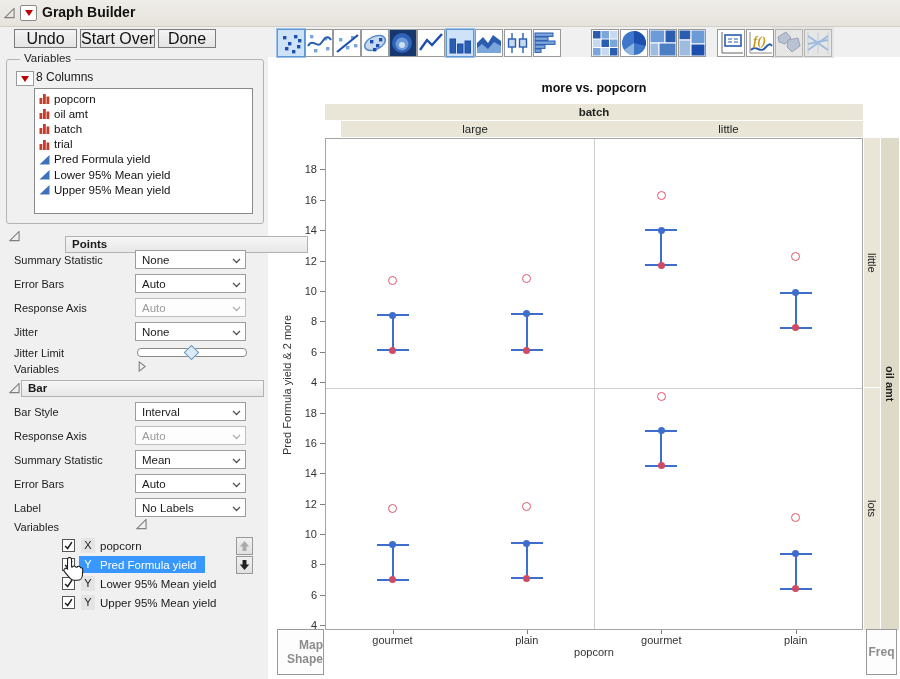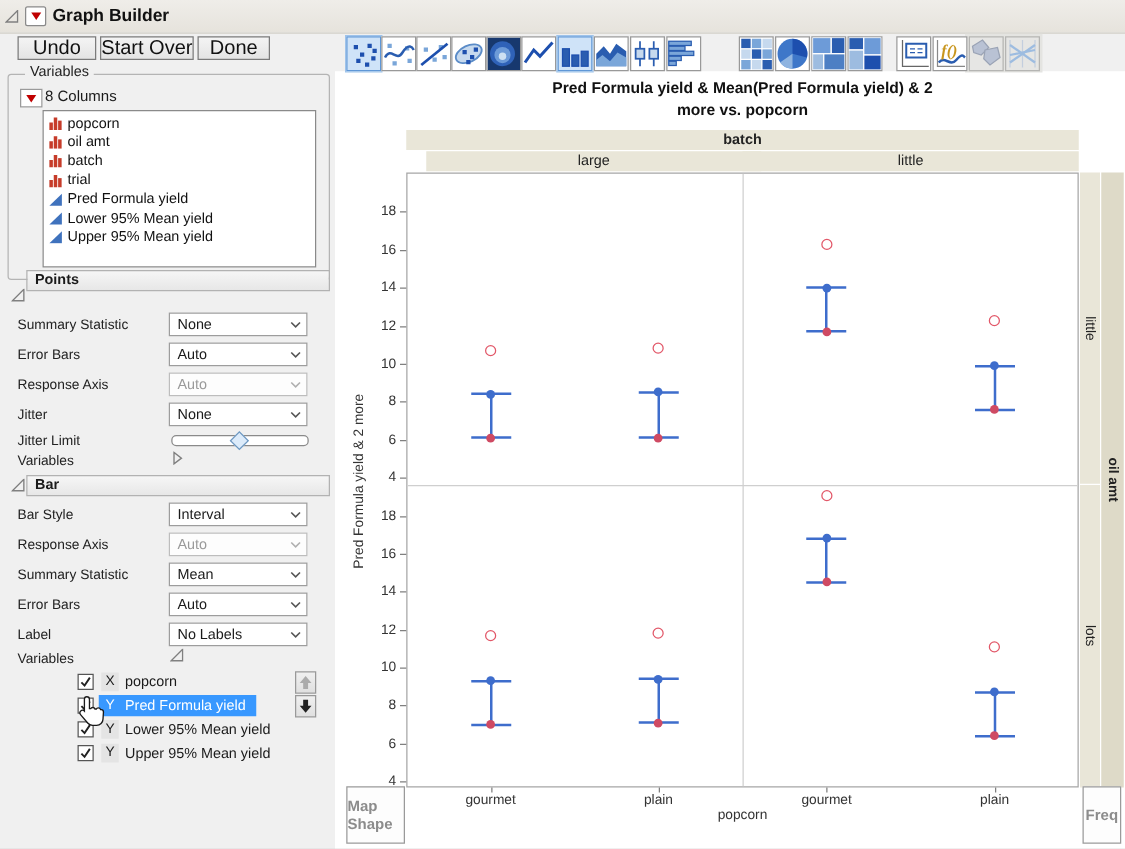--- a/index.html
+++ b/index.html
@@ -61,21 +61,21 @@
   .axis-label{font-size:11px;color:#333;}
   .vtext{writing-mode:vertical-rl;display:flex;align-items:center;justify-content:center;}
   .ylab{transform:rotate(180deg);}
   .strip{position:absolute;background:#e9e6d8;box-sizing:border-box;font-size:11px;color:#222;}
   .strip.outer{background:#dedac8;font-weight:bold;}
   .mk-circle{position:absolute;width:9px;height:9px;border:1.6px solid #e25768;border-radius:50%;box-sizing:border-box;}
   .mk-cap{position:absolute;width:32px;height:2px;background:#3e6dcc;}
   .mk-stem{position:absolute;width:2px;background:#3e6dcc;}
   .mk-dot{position:absolute;width:7px;height:7px;border-radius:50%;}
   .drop-zone{position:absolute;border:1px solid #9a9a9a;box-sizing:border-box;color:#8c8c8c;font-size:12px;font-weight:bold;
-    display:flex;align-items:center;justify-content:center;text-align:left;background:#fdfdfd;}
+    display:flex;align-items:center;justify-content:center;text-align:right;background:#fdfdfd;}
 </style>
 </head>
 <body>
 
 <div id="app">
 
   <div class="titlebar">
     <svg class="disc-tri" style="left:4px;top:8px;" viewBox="0 0 12 12">
         <polygon points="1,10.5 11,10.5 11,0.5" fill="none" stroke="#808080" stroke-width="1.2"></polygon>
       </svg>
@@ -265,21 +265,21 @@
         <svg width="11" height="11" viewBox="0 0 11 11">
           <polygon points="0.5,10.5 10.5,10.5 10.5,1" fill="#3f72bd"></polygon>
         </svg>
         <span>Upper 95% Mean yield</span>
       </div>
     </div>
 
   <svg class="disc-tri" style="left:9px;top:231px;" viewBox="0 0 12 12">
       <polygon points="1,10.5 11,10.5 11,0.5" fill="none" stroke="#808080" stroke-width="1.2"></polygon>
     </svg>
-  <div class="sec-hdr" style="top:216px;"><span>Points</span></div>
+  <div class="sec-hdr" style="top:236px;margin-left:44px;"><span>Points</span></div>
   <div id="points-controls">
       <div class="ctl-label" style="top: 254px;">Summary Statistic</div>
       <div class="combo" style="top: 250px;">
         <span>None</span>
         <span><svg width="9" height="6" viewBox="0 0 9 6">
             <path d="M1,1 L4.5,4.5 L8,1" stroke="#555" stroke-width="1.3" fill="none"></path>
           </svg></span>
       </div>
       <div class="ctl-label" style="top: 278px;">Error Bars</div>
       <div class="combo" style="top: 274px;">
@@ -406,21 +406,20 @@
       <svg width="11" height="12" viewBox="0 0 14 15">
         <polygon points="7,1 13,8 9.5,8 9.5,14 4.5,14 4.5,8 1,8" fill="#ababab"></polygon>
       </svg>
     </button>
   <button class="spin-btn" style="top:556px;" id="btn-down">
       <svg width="11" height="12" viewBox="0 0 14 15">
         <polygon points="7,14 13,7 9.5,7 9.5,1 4.5,1 4.5,7 1,7" fill="#222"></polygon>
       </svg>
     </button>
 
-  <div class="fig-title" style="top:63px;">Pred Formula yield &amp; Mean(Pred Formula yield) &amp; 2</div>
   <div class="fig-title" style="top:81px;">more vs. popcorn</div>
   <div class="facet-hdr" style="left:325px;top:104px;width:538px;height:16px;font-weight:bold;line-height:16px;">batch</div>
   <div class="facet-hdr" style="left:325px;top:121px;width:268px;height:16px;line-height:16px;margin-left:16px;">large</div>
   <div class="facet-hdr" style="left:594px;top:121px;width:269px;height:16px;line-height:16px;">little</div>
 
   <div class="plot-frame"></div>
   <div class="divider" style="left:594px;top:139px;width:1px;height:490px;"></div>
   <div class="divider" style="left:326px;top:388px;width:536px;height:1px;"></div>
 
   <div class="vtext ylab axis-label abs" style="left:280px;top:150px;width:14px;height:470px;">Pred Formula yield &amp; 2 more</div>

